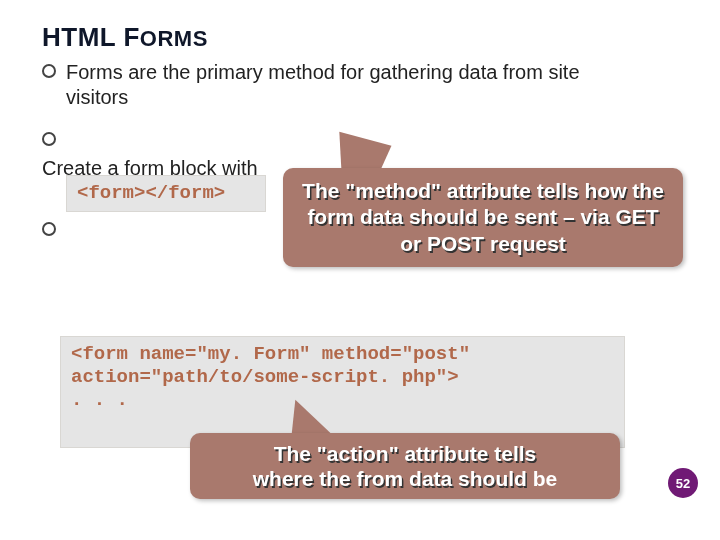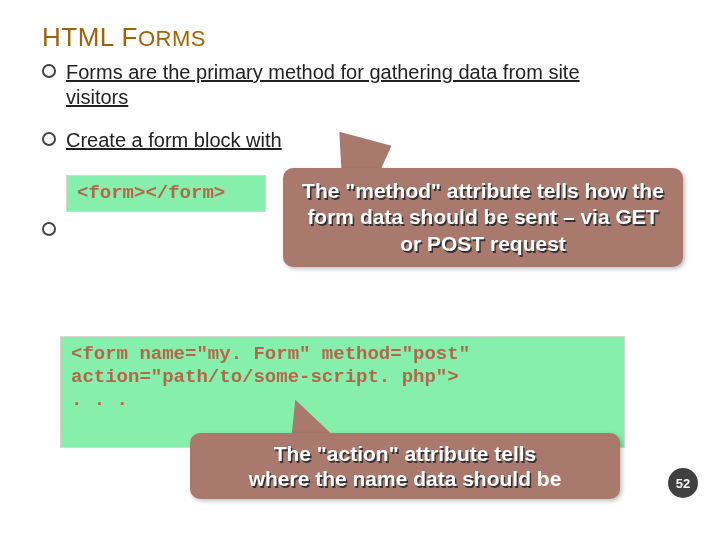--- a/index.html
+++ b/index.html
@@ -9,45 +9,44 @@
     font-family: Arial, Helvetica, sans-serif;
     background: #fff;
     position: relative;
     overflow: hidden;
   }
   .title {
     position: absolute;
     left: 42px;
     top: 22px;
     font-size: 26px;
-    color: #a16207;
-    font-weight: 400;
+    color: #0f172a;
+    font-weight: 700;
     letter-spacing: 0.5px;
   }
   .title .smallcaps { font-size: 22px; }
   .bullet-row {
     position: absolute;
     left: 42px;
     display: flex;
     align-items: flex-start;
     gap: 10px;
     color: #222;
-    text-decoration: underline;
   }
   .bullet-row .bul {
     width: 14px; height: 14px; border: 2.5px solid #444; border-radius: 50%;
     flex: 0 0 auto; margin-top: 4px;
   }
   .bullet-row .txt { font-size: 20px; line-height: 1.25; max-width: 560px; }
   #b1 { top: 60px; }
-  #b2 { top: 128px; }
+  #b2 { top: 128px; flex-direction: column; }
   #b3 { top: 218px; }
   .codebox {
     position: absolute;
-    background: #86efac;
+    background: #e5e5e5;
     border: 1px solid #d9d7d3;
     font-family: "Courier New", monospace;
     font-weight: bold;
     color: #b1684a;
     padding: 6px 10px;
     font-size: 19px;
     line-height: 1.2;
   }
   #code1 { left: 66px; top: 175px; width: 200px; }
   #code2 { left: 60px; top: 336px; width: 565px; height: 112px; }
@@ -85,21 +84,21 @@
     border-left: 10px solid transparent;
     border-right: 32px solid transparent;
     border-bottom: 40px solid #a9796d;
     transform: rotate(-8deg);
   }
   .pagebadge {
     position: absolute;
     right: 22px;
     top: 468px;
     width: 30px; height: 30px;
-    background: #404040;
+    background: #701a75;
     border-radius: 50%;
     color: #fff;
     font-weight: bold;
     font-size: 13px;
     display: flex; align-items: center; justify-content: center;
   }
 </style>
 </head>
 <body>
 
@@ -133,19 +132,19 @@
 <div class="codebox" id="code2">
   <span class="nl">&lt;form name="my. Form" method="post"</span>
   <span class="nl">action="path/to/some-script. php"&gt;</span>
   <span class="nl">  . . .</span>
 </div>
 
 <div class="tail" id="tail2"></div>
 <div class="callout" id="callout2">
   <div class="shadowtext">The "action" attribute tells</div>
   <div>
-    <span class="shadowtext">where the name data should </span><span>be</span>
+    <span class="shadowtext">where the from data should </span><span>be</span>
   </div>
 </div>
 
 <div class="pagebadge">
   <span>52</span>
 </div>
 
 </body></html>

